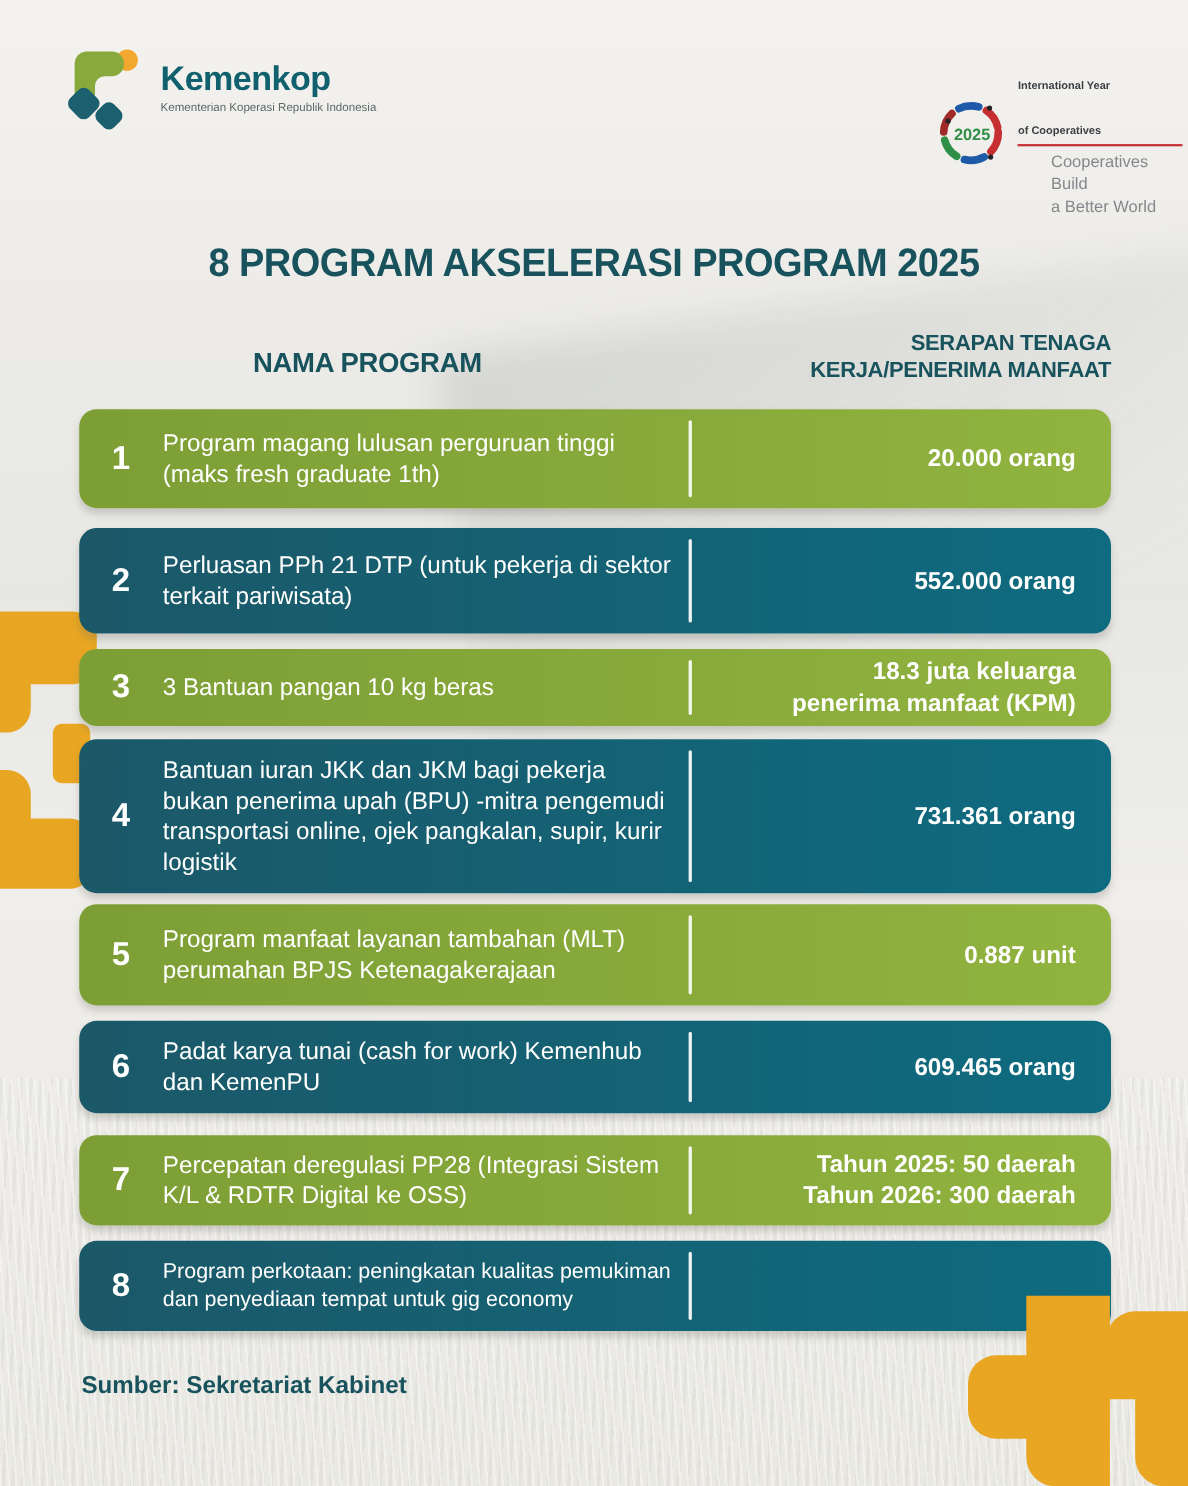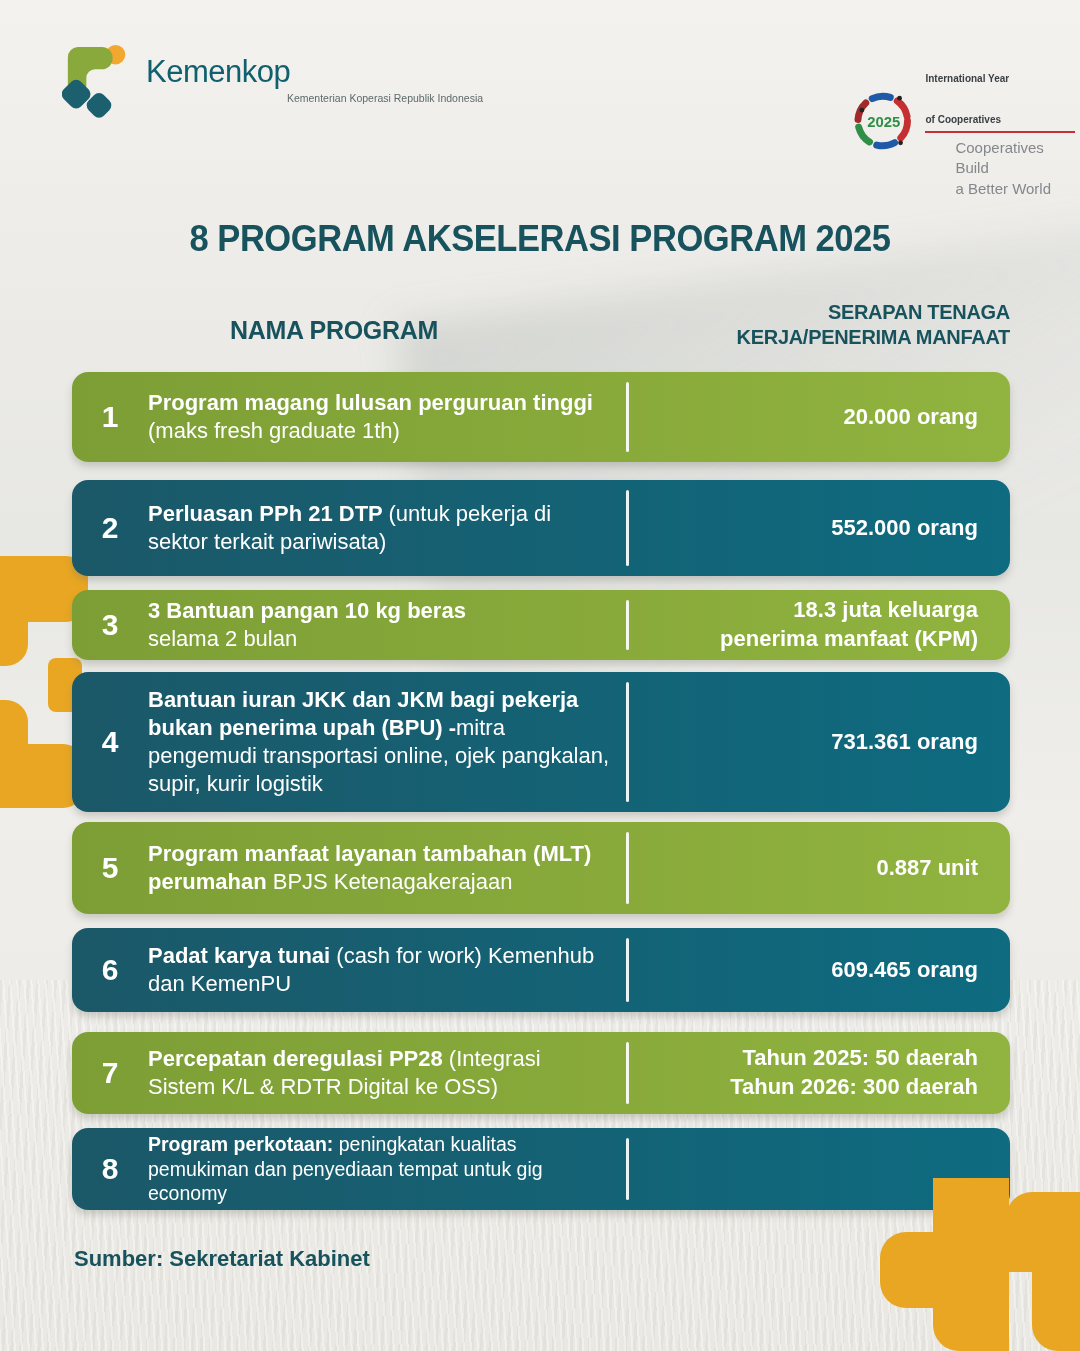--- a/index.html
+++ b/index.html
@@ -24,22 +24,22 @@
   .pz-l2{left:-30px; top:584px; width:58px; height:82px; border-radius:0 0 22px 0; z-index:1;}
   .pz-l3{left:48px; top:658px; width:34px; height:54px; border-radius:8px; z-index:1;}
   .pz-l4{left:-30px; top:744px; width:115px; height:64px; border-radius:22px; z-index:1;}
   .pz-l5{left:-30px; top:700px; width:58px; height:80px; border-radius:0 22px 0 0; z-index:1;}
   .pz-r1{left:933px; top:1178px; width:76px; height:173px; border-radius:0 0 0 26px; z-index:4;}
   .pz-r2{left:880px; top:1232px; width:62px; height:76px; border-radius:26px 0 0 26px; z-index:4;}
   .pz-r3{left:1006px; top:1192px; width:74px; height:80px; border-radius:26px 0 0 0; z-index:4;}
   .pz-r4{left:1032px; top:1244px; width:48px; height:107px; border-radius:26px 0 0 26px; z-index:4;}
   
   .kemenkop{position:absolute; left:62px; top:40px; display:flex; align-items:center; gap:10px; z-index:5;}
-  .km-text .name{font-size:31px; font-weight:normal; color:#10606e; letter-spacing:-0.5px; line-height:1;}
-  .km-text .tag{font-size:10.5px; color:#5d6a6a; margin-top:5px;text-align:center;}
+  .km-text .name{font-size:31px; font-weight:bold; color:#10606e; letter-spacing:-0.5px; line-height:1;}
+  .km-text .tag{font-size:10.5px; color:#5d6a6a; margin-top:5px;}
   .iyc{position:absolute; left:850px; top:44px; display:flex; align-items:center; gap:10px; z-index:5;}
   .iyc-text .t{font-size:10px; font-weight:bold; color:#3a3f44; line-height:1.2;margin-top:29px;}
   .iyc-text .rule{width:150px; height:2px; background:#c62f35; margin:5px 0 5px 0;}
   .iyc-text .s{font-size:15px; color:#84888c; line-height:1.35;margin-left:30px;}
   
   .title{position:absolute; left:0; top:218px; width:1080px; text-align:center;
     font-size:36px; font-weight:800; color:var(--ink,#17525d); letter-spacing:-0.5px;
     transform:scaleX(.96); z-index:5;}
   .colhead-1{position:absolute; left:230px; top:316px; font-size:25px; font-weight:800;
     color:var(--ink,#17525d); z-index:5; letter-spacing:-0.3px;}
@@ -47,21 +47,21 @@
     font-size:20px; font-weight:800; color:var(--ink,#17525d); line-height:1.25;
     white-space:pre-line; z-index:5; letter-spacing:-0.3px;}
   
   .tbl{position:absolute; left:72px; top:372px; width:938px; z-index:2;}
   .row{display:flex; align-items:center; border-radius:16px; color:#fff;
     box-shadow:0 5px 7px rgba(110,110,100,.28);}
   .row.green{background:linear-gradient(90deg, var(--green-a,#7d9e35), var(--green-b,#91b33f));}
   .row.teal{background:linear-gradient(90deg, var(--teal-a,#1b5868), var(--teal-b,#0e6b80));}
   .num{width:76px; text-align:center; font-size:30px; font-weight:bold; flex:0 0 auto;}
   .name{width:462px; padding-right:16px; font-size:22px; line-height:1.27; flex:0 0 auto;}
-  .name .b{font-weight:bold;}
+  .name .b{font-weight:normal;}
   .name.two-line span{display:block;}
   .vline{width:3px; align-self:stretch; margin:10px 0; background:rgba(255,255,255,.92);
     border-radius:2px; flex:0 0 auto;}
   .value{flex:1; text-align:right; padding-right:32px; font-size:22px; font-weight:bold;
     white-space:pre-line; line-height:1.3;}
   .r1{height:90px;} .r2{height:96px; margin-top:18px;} .r3{height:70px; margin-top:14px;}
   .r4{height:140px; margin-top:12px;} .r5{height:92px; margin-top:10px;}
   .r6{height:84px; margin-top:14px;} .r7{height:82px; margin-top:20px;}
   .r8{height:82px; margin-top:14px;}
   .r8 .name{font-size:19.5px;}
@@ -140,21 +140,20 @@
       <div class="num">2</div>
       <div class="name"><span class="b">Perluasan PPh 21 DTP </span><span>(untuk pekerja di sektor terkait pariwisata)</span></div>
       <div class="vline"></div>
       <div class="value">552.000 orang</div>
     </div>
 
     <div class="row green r3">
       <div class="num">3</div>
       <div class="name two-line">
           <span class="b">3 Bantuan pangan 10 kg beras</span>
-          <span>selama 2 bulan</span>
         </div>
       <div class="vline"></div>
       <div class="value">18.3 juta keluarga
 penerima manfaat (KPM)</div>
     </div>
 
     <div class="row teal r4">
       <div class="num">4</div>
       <div class="name"><span class="b">Bantuan iuran JKK dan JKM bagi pekerja bukan penerima upah (BPU) -</span><span>mitra pengemudi transportasi online, ojek pangkalan, supir, kurir logistik</span></div>
       <div class="vline"></div>

